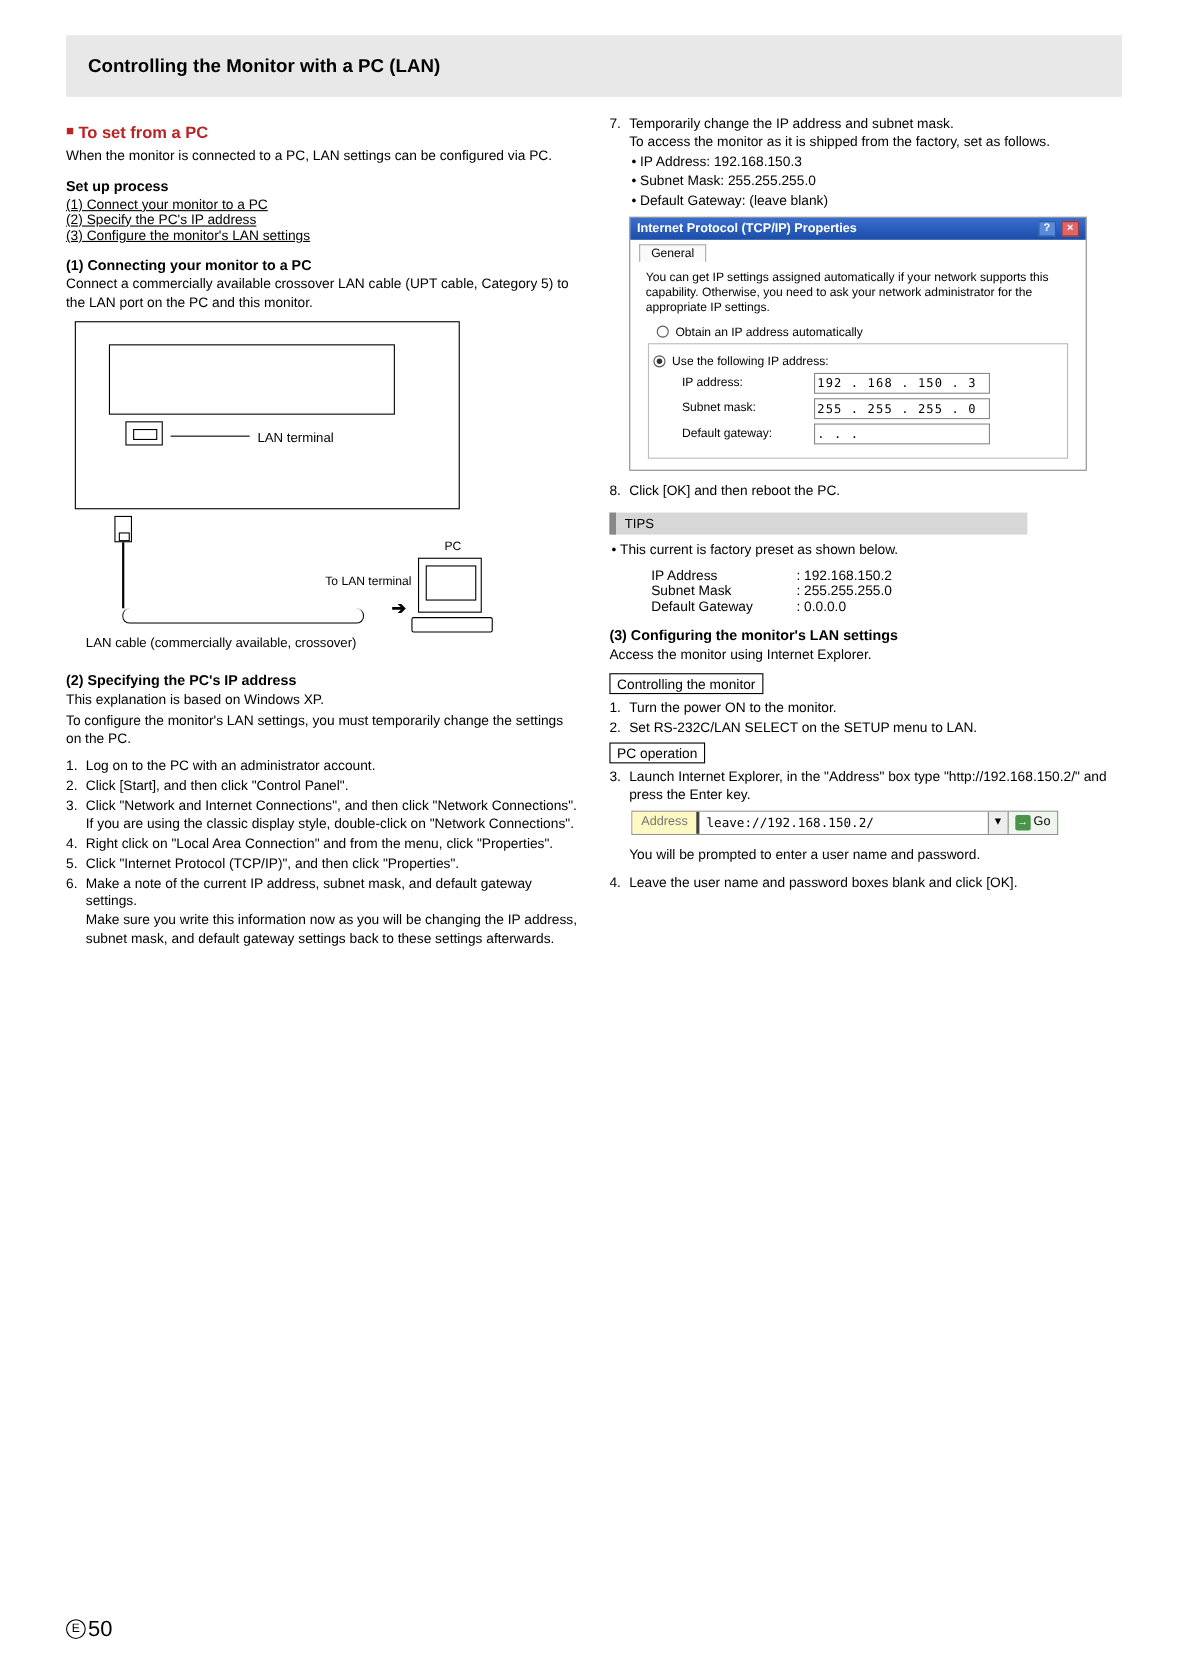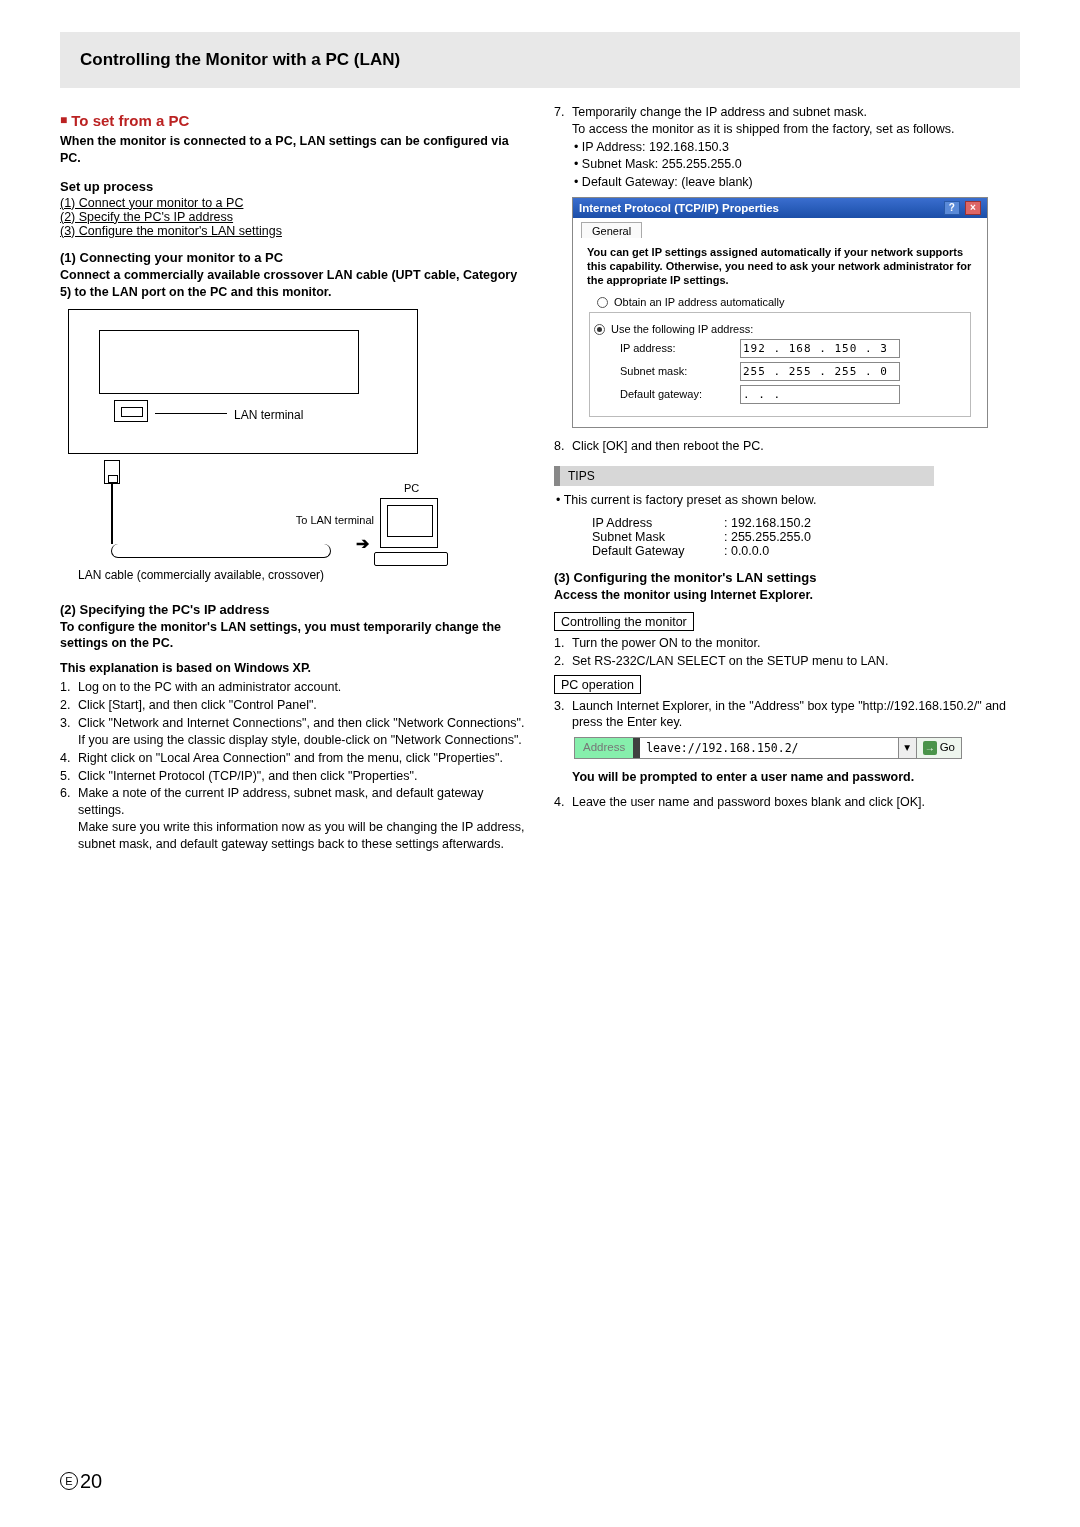--- a/index.html
+++ b/index.html
@@ -18,34 +18,34 @@
     padding: 18px 20px;
     margin-bottom: 16px;
   }
   .banner-title { font-size: 17px; font-weight: bold; }
   .columns { display: flex; gap: 28px; }
   .col { flex: 1; min-width: 0; }
   .section-lead {
     font-size: 15px; font-weight: bold; color: #b22; margin: 8px 0 4px 0;
   }
   .section-lead .sq { font-size: 12px; vertical-align: 2px; margin-right: 4px; }
-  p { margin: 0 0 8px 0; line-height: 1.35; font-weight: bold; }
+  p { margin: 0 0 8px 0; line-height: 1.35; }
   .bold-h { font-weight: bold; margin: 12px 0 2px 0; font-size: 13px; }
   .sub-h { font-weight: bold; margin: 12px 0 2px 0; font-size: 13px; }
   ol.plain { list-style: none; padding-left: 0; margin: 0 0 6px 0; text-decoration: underline; }
   ol.num { list-style: none; padding-left: 0; }
   ol.num > li { padding-left: 18px; text-indent: -18px; line-height: 1.35; margin-bottom: 1px; }
   ol.num > li .n { display: inline-block; width: 18px; text-indent: 0; }
   ul.bul { list-style: none; padding-left: 0; margin: 0 0 6px 0;}
   ul.bul > li { padding-left: 18px; text-indent: -18px; line-height: 1.4;}
   ul.bul > li::before { content: "•  "; }
 
   
   .diagram {
-    border: 1.5px solid #000; width: 350px; height: 145px; position: relative; margin: 8px 0 6px 8px;
+    border: 1.5px solid #000; width: 350px; height: 171px; position: relative; margin: 8px 0 6px 8px;
   }
   .diag-port {
     position:absolute; left:45px; top:90px; width:34px; height:22px; border:1.5px solid #000;
   }
   .diag-port-inner{position:absolute;left:6px;top:6px;width:22px;height:10px;border:1.2px solid #000;}
   .diag-card{position:absolute;left:30px;top:20px;width:260px;height:64px;border:1.5px solid #000;}
   .diag-lbl-lan{position:absolute;left:165px;top:98px;font-size:12px;}
   .diag-line-lan{position:absolute;left:86px;top:103px;width:72px;height:1px;background:#000;}
   .below-diag{width:380px;position:relative;height:130px;margin-left:8px;}
   .jack{position:absolute;left:36px;top:0;width:16px;height:24px;border:1.5px solid #000;}
@@ -83,21 +83,21 @@
   .use-box{border:1px solid #bbb;margin:4px 2px 0 2px;padding:6px 4px 8px 4px;}
 
   .tips-bar{background:#d7d7d7;border-left:6px solid #888;padding:3px 8px;font-size:12px;margin:12px 0 6px 0;width:380px;}
   .tips-body{margin-left:2px;}
   .kv{display:flex;margin-left:36px;font-size:12.5px;}
   .kv .k{width:132px;}
 
   .boxed-lbl{display:inline-block;border:1.2px solid #000;padding:2px 6px 1px 6px;margin:4px 0 4px 0;font-size:12.5px;}
 
   .addr-bar{display:flex;align-items:stretch;border:1px solid #888;width:388px;margin:6px 0 10px 20px;font-size:11.5px;}
-  .addr-bar .albl{background:#86efac;border-right:7px solid #404040;padding:3px 8px;color:#777;}
+  .addr-bar .albl{background:#fef9c3;border-right:3px solid #404040;padding:3px 8px;color:#777;}
   .addr-bar .aval{flex:1;padding:3px 6px;background:#fff;font-family:monospace;}
   .addr-bar .dd{border-left:1px solid #888;width:18px;text-align:center;background:#eee;line-height:18px;}
   .addr-bar .go{border-left:1px solid #888;padding:3px 6px;background:#eef6ee;}
   .addr-bar .go .gicon{display:inline-block;width:14px;height:14px;background:#4a944a;color:#fff;text-align:center;line-height:14px;border-radius:2px;margin-right:3px;font-size:10px;}
 
   .pagefoot{position:absolute;left:60px;bottom:34px;font-size:20px;}
   .pagefoot .circ{display:inline-block;border:1.5px solid #000;border-radius:50%;width:18px;height:18px;line-height:16px;text-align:center;font-size:11px;vertical-align:3px;margin-right:2px;}
 </style>
 </head>
 <body>
@@ -143,22 +143,22 @@
         <div class="pc-lbl">PC</div>
         <div class="to-lan-lbl">To LAN terminal</div>
         <div class="pc-box">
             <div class="pc-screen"></div>
           </div>
         <div class="pc-kbd"></div>
         <div class="caption">LAN cable (commercially available, crossover)</div>
       </div>
 
       <div class="sub-h">(2) Specifying the PC's IP address</div>
+      <p style="margin-bottom:2px;">This explanation is based on Windows XP.</p>
       <p>To configure the monitor's LAN settings, you must temporarily change the settings on the PC.</p>
-      <p style="margin-bottom:2px;">This explanation is based on Windows XP.</p>
       <ol class="num">
         <li><span class="n">1.</span><span>Log on to the PC with an administrator account.</span></li>
         <li><span class="n">2.</span><span>Click [Start], and then click "Control Panel".</span></li>
         <li style="white-space:pre-line;"><span class="n">3.</span><span>Click "Network and Internet Connections", and then click "Network Connections".
 If you are using the classic display style, double-click on "Network Connections".</span></li>
         <li><span class="n">4.</span><span>Right click on "Local Area Connection" and from the menu, click "Properties".</span></li>
         <li><span class="n">5.</span><span>Click "Internet Protocol (TCP/IP)", and then click "Properties".</span></li>
         <li style="white-space:pre-line;"><span class="n">6.</span><span>Make a note of the current IP address, subnet mask, and default gateway settings.
 Make sure you write this information now as you will be changing the IP address, subnet mask, and default gateway settings back to these settings afterwards.</span></li>
       </ol>
@@ -258,14 +258,14 @@
 
       <p style="margin-left:18px;">You will be prompted to enter a user name and password.</p>
       <ol class="num">
         <li><span class="n">4.</span><span>Leave the user name and password boxes blank and click [OK].</span></li>
       </ol>
     </div>
   </div>
 </div>
 
 <div class="pagefoot">
-  <span class="circ">E</span><span>20</span>
+  <span class="circ">E</span><span>50</span>
 </div>
 
 </body></html>

